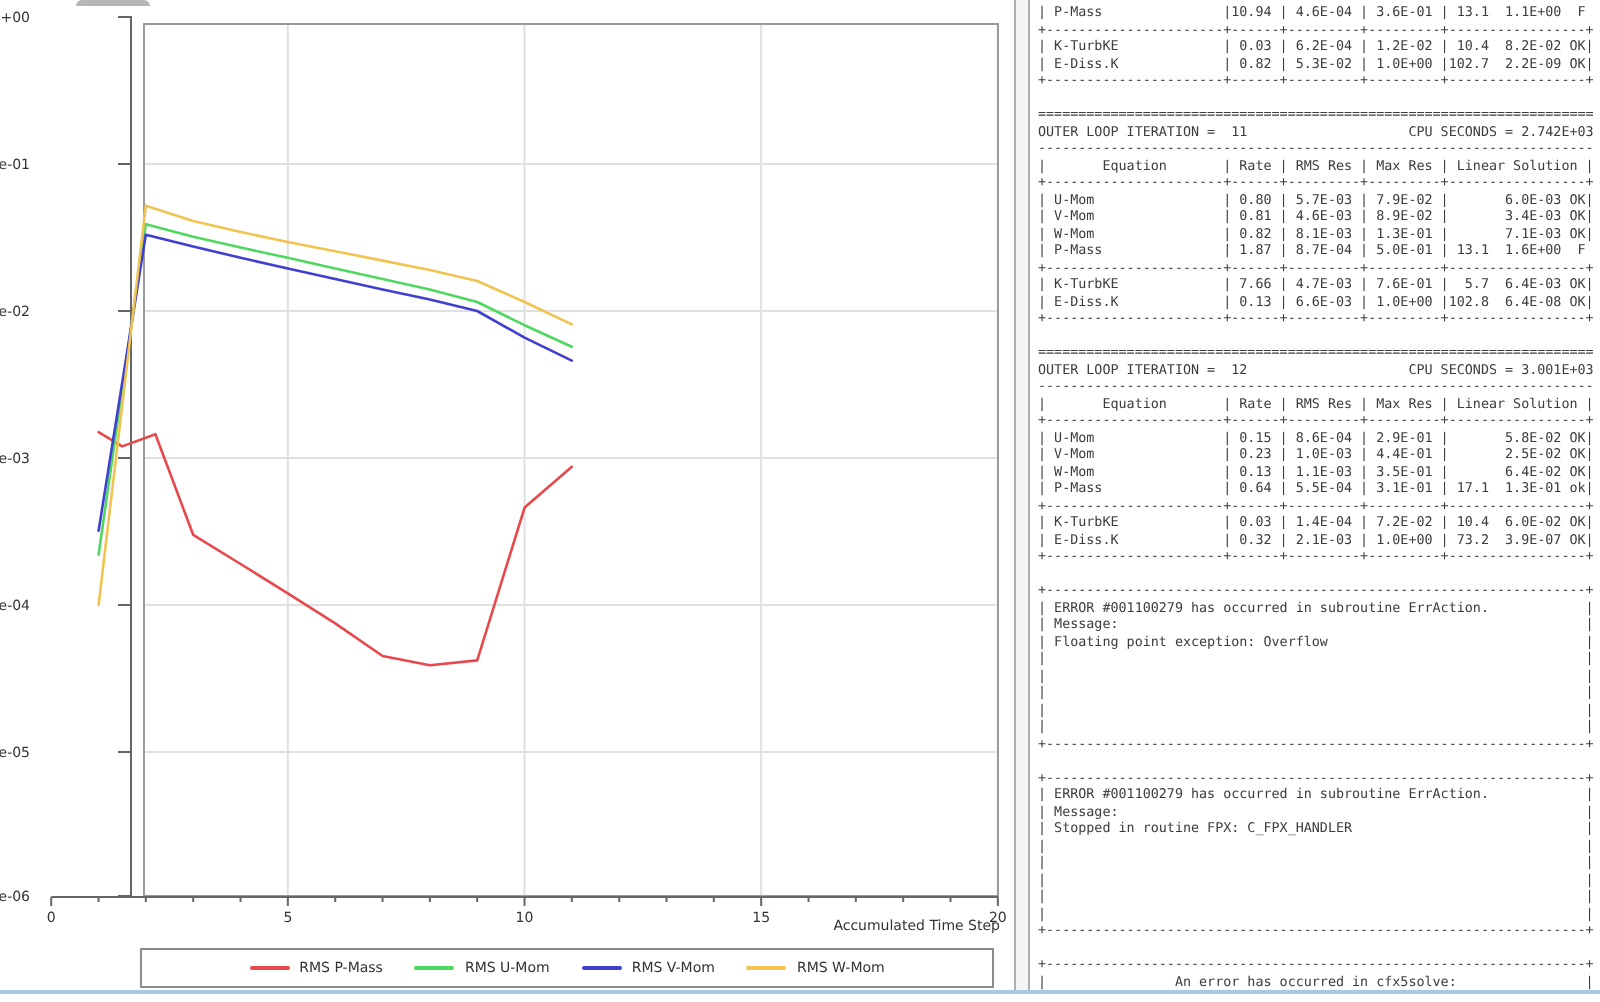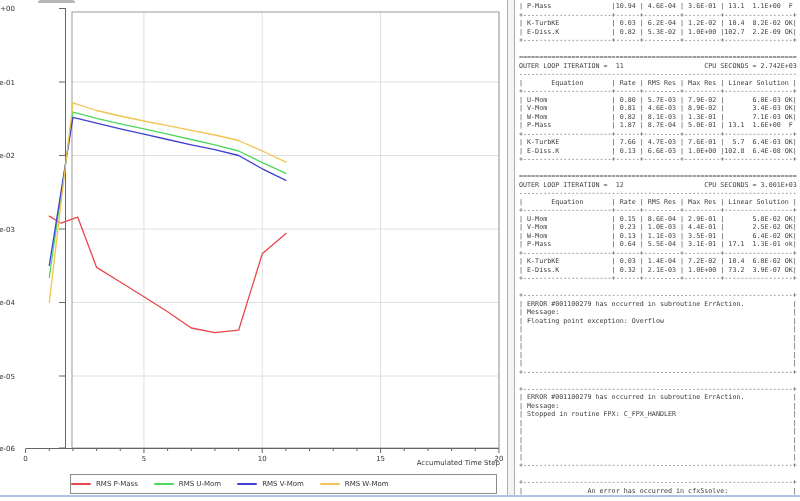--- a/index.html
+++ b/index.html
@@ -4,21 +4,21 @@
 <style>
   html,body{margin:0;padding:0;}
   body{width:800px;height:501px;background:#ffffff;position:relative;overflow:hidden;
        font-family:"DejaVu Sans", sans-serif;}
   #chart-panel{position:absolute;left:0;top:0;width:505px;height:501px;background:#ffffff;}
   #chart-svg-holder{position:absolute;left:0;top:0;width:505px;height:501px;}
   svg text{font-family:"DejaVu Sans", sans-serif;}
   #x-axis-title{position:absolute;left:73px;top:459px;width:427px;text-align:right;
        font-size:7px;color:#333;}
   #legend{position:absolute;left:70px;top:474px;width:425px;height:18px;border:1px solid #8c8c8c;
-       background:#fff;display:flex;align-items:center;justify-content:flex-start;gap:16px;}
+       background:#fff;display:flex;align-items:center;justify-content:center;gap:16px;}
   .legend-item{display:flex;align-items:center;gap:5px;font-size:7px;color:#333;}
   .legend-swatch{width:20px;height:2px;border-radius:1px;}
   #panel-divider{position:absolute;left:507px;top:0;width:6px;height:495px;background:#f4f4f4;
        border-left:1px solid #aeaeae;border-right:1px solid #aeaeae;}
   #console-panel{position:absolute;left:517px;top:0;width:281px;height:495px;overflow:hidden;background:#fff;}
   #console-text{margin:0;padding:2px 0 0 2px;font-family:"DejaVu Sans Mono", monospace;
        font-size:6.7px;line-height:8.5px;color:#3c3c3c;white-space:pre;}
   #bottom-status-edge{position:absolute;left:0;top:495px;width:800px;height:2px;background:#aac8e6;}
   #chrome-fragment{position:absolute;left:38px;top:0;width:37px;height:3px;background:#b6b6b6;
        border-radius:3px 3px 0 0;}

